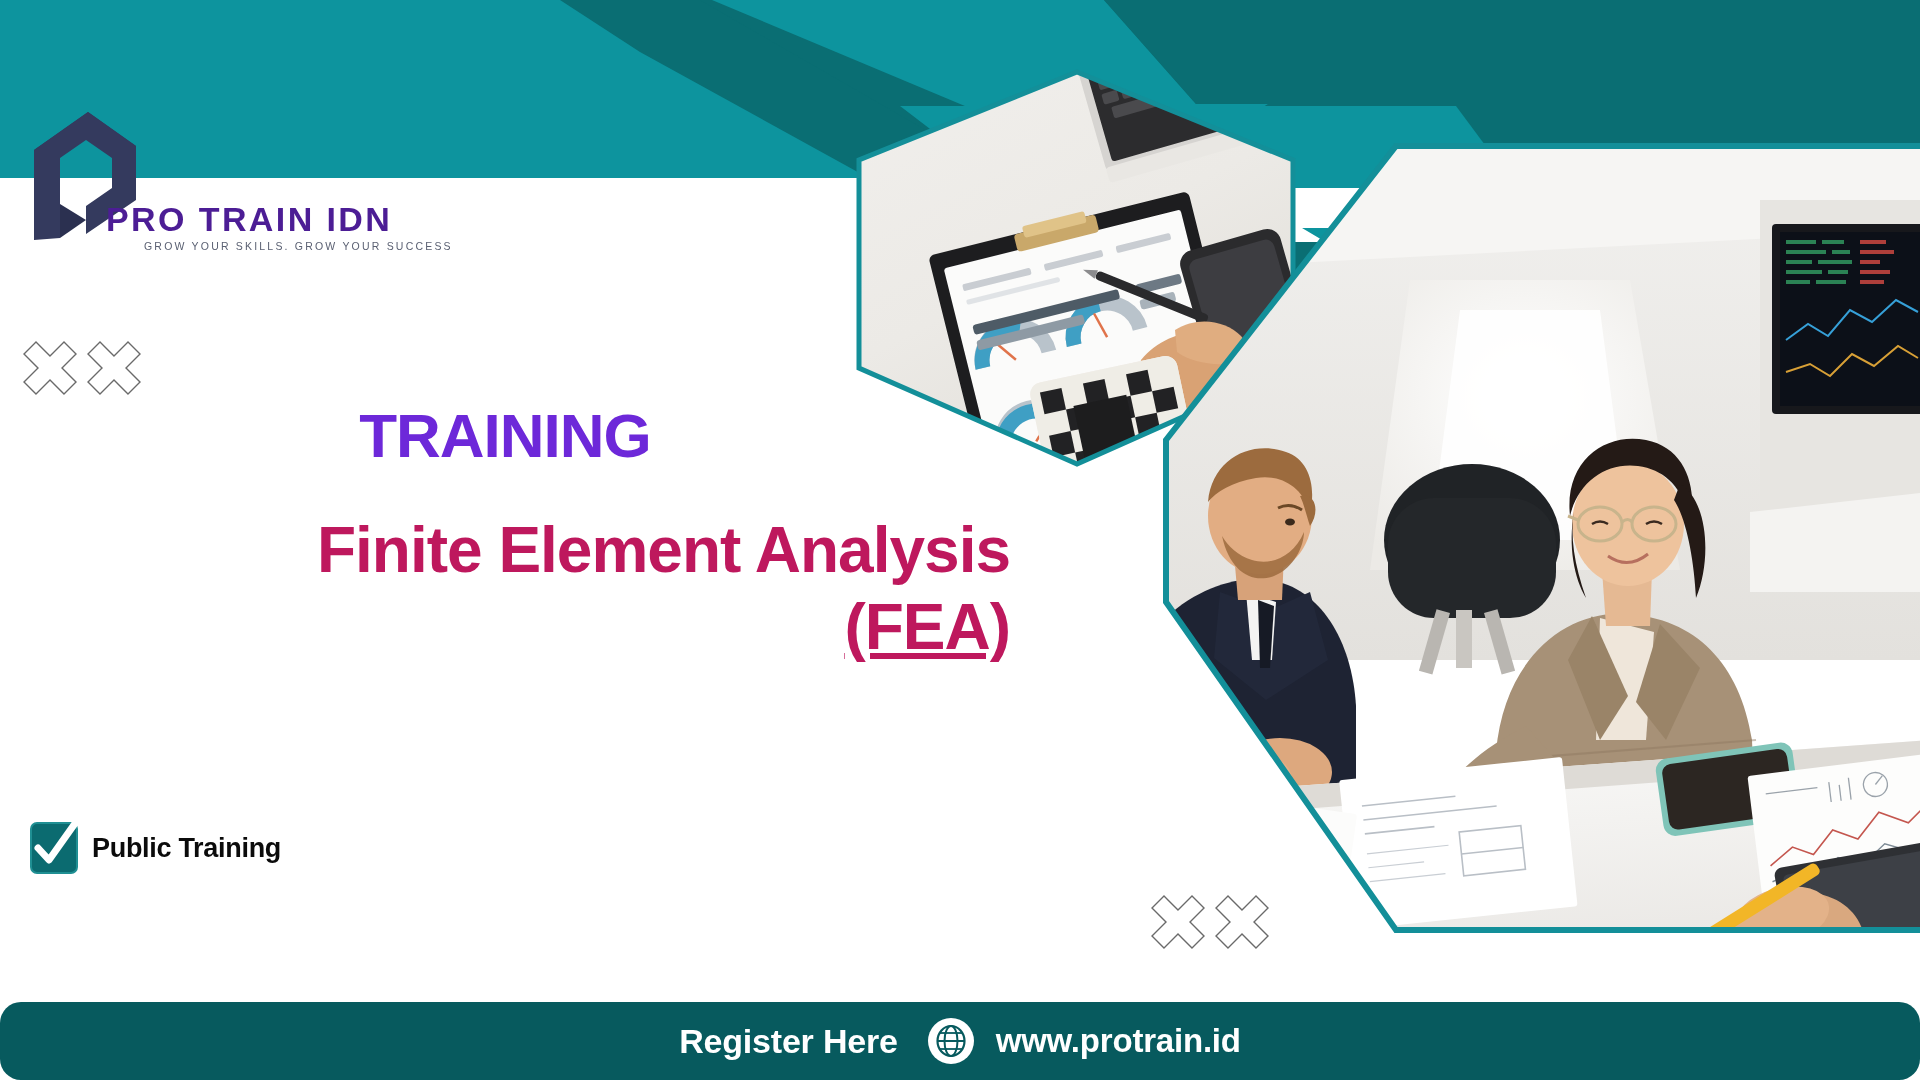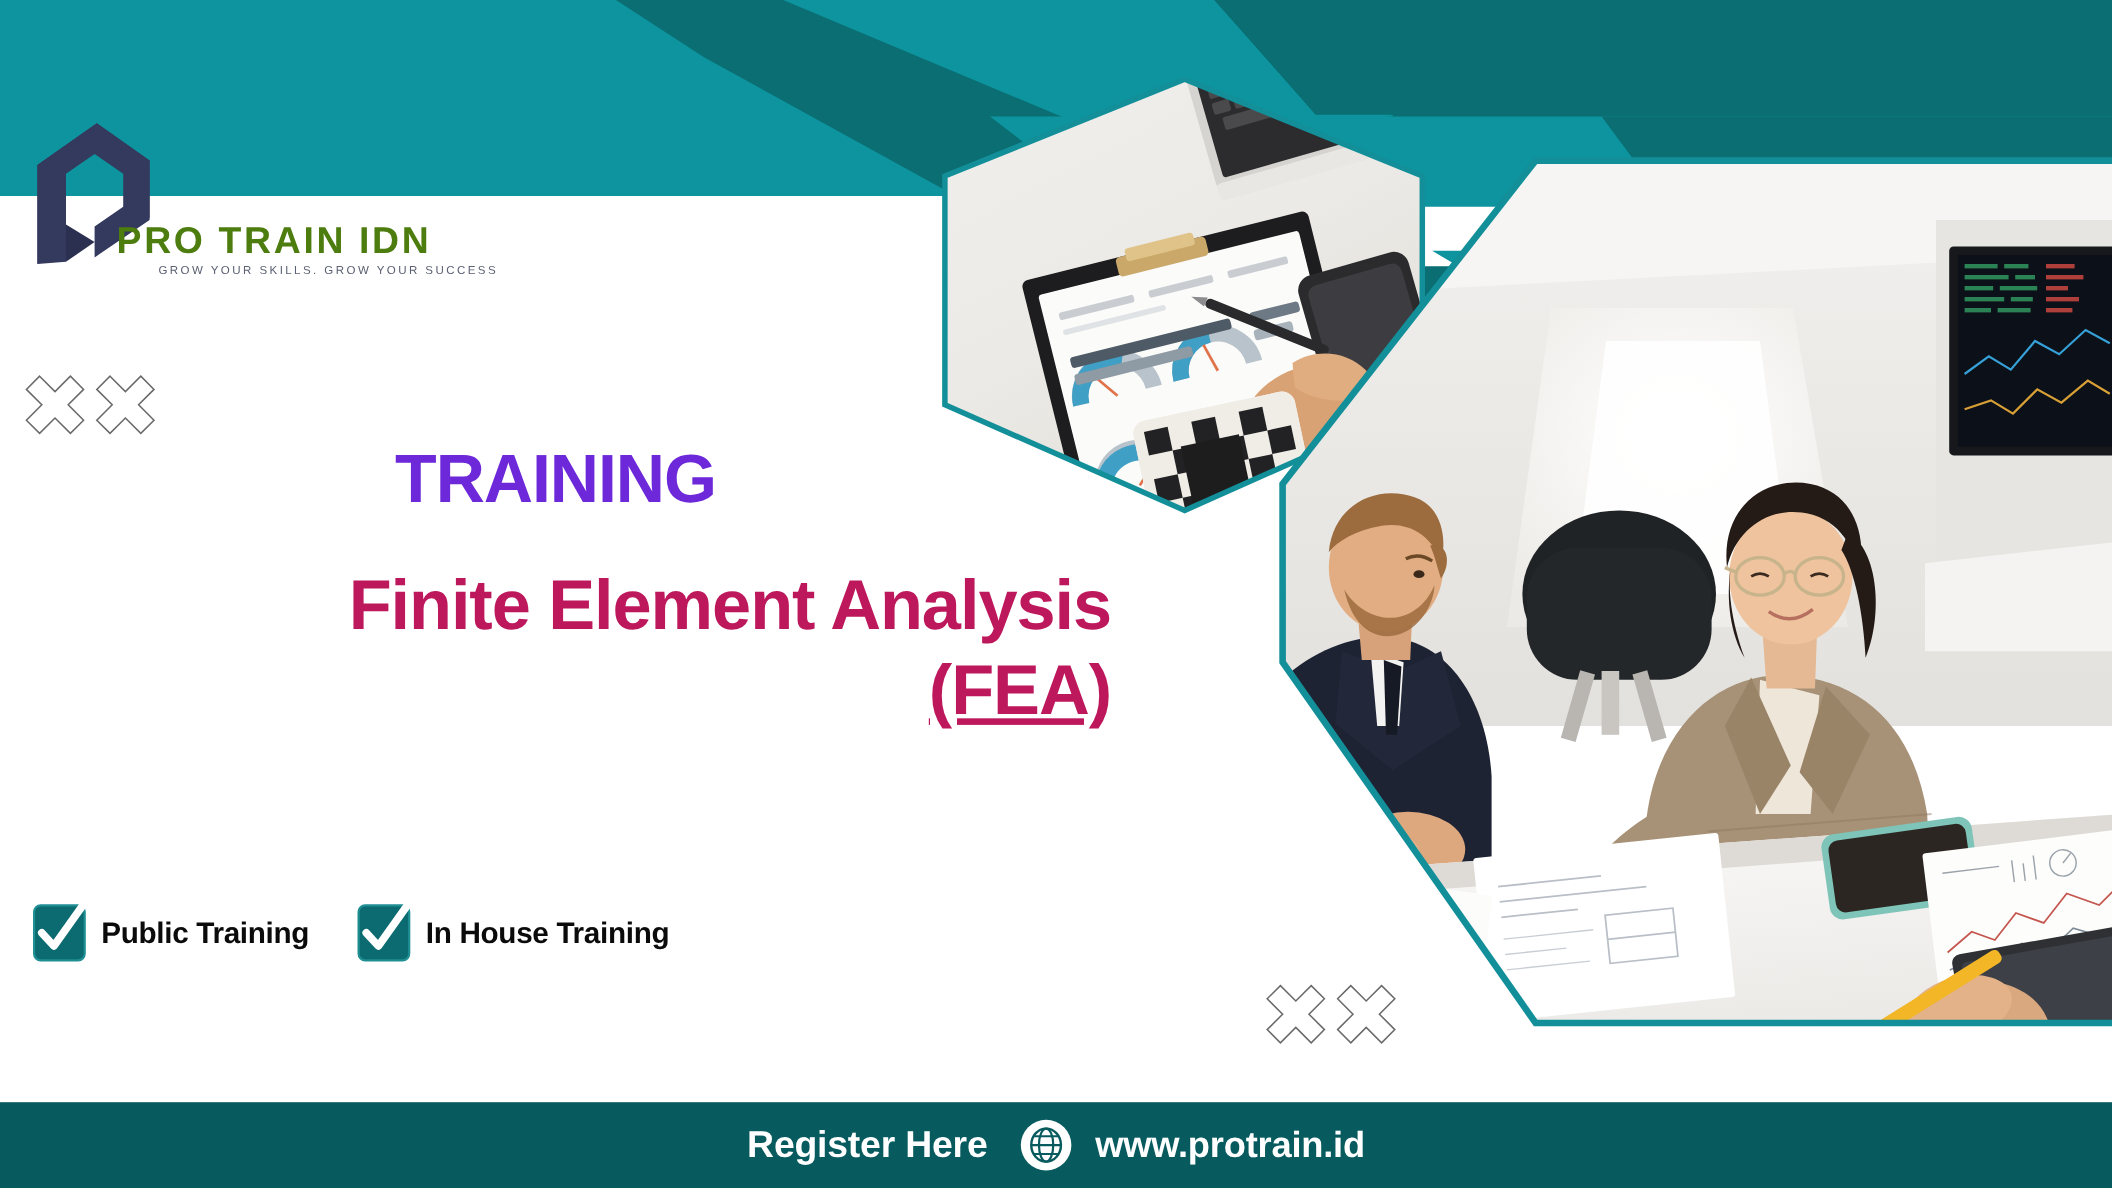--- a/index.html
+++ b/index.html
@@ -31,21 +31,21 @@
     left: 0; top: 0;
     width: 118px; height: 140px;
   }
   #logo-wordmark {
     position: absolute;
     left: 80px;
     top: 92px;
     font-size: 34px;
     font-weight: bold;
     letter-spacing: 2.4px;
-    color: #4d7c0f;
+    color: #4c1d95;
     white-space: nowrap;
   }
   #logo-tagline {
     position: absolute;
     left: 84px;
     top: 132px;
     font-size: 10.5px;
     letter-spacing: 2.2px;
     color: #5a6072;
     white-space: nowrap;
@@ -128,20 +128,21 @@
     position: absolute;
     left: 0;
     bottom: 0;
     width: 1920px;
     height: 78px;
     background: #075a5e;
     display: flex;
     align-items: center;
     justify-content: center;
     gap: 30px;
+    border-radius: 21px;
   }
   #register-label {
     font-size: 34px;
     font-weight: bold;
     color: #ffffff;
     letter-spacing: -0.2px;
   }
   #site-group {
     display: flex;
     align-items: center;
@@ -645,28 +646,20 @@
 
   <div id="features">
     <div class="feature">
       <span class="cbox">
         <svg width="54" height="58" viewBox="0 0 54 58">
           <path d="M10,30 L21,42 L48,4" fill="none" stroke="#ffffff" stroke-width="7" stroke-linecap="round" stroke-linejoin="round"></path>
         </svg>
       </span>
       <span class="feature-label">Public Training</span>
     </div>
-    <div class="feature">
-      <span class="cbox">
-        <svg width="54" height="58" viewBox="0 0 54 58">
-          <path d="M10,30 L21,42 L48,4" fill="none" stroke="#ffffff" stroke-width="7" stroke-linecap="round" stroke-linejoin="round"></path>
-        </svg>
-      </span>
-      <span class="feature-label">In House Training</span>
-    </div>
   </div>
 
   <div id="footer">
     <div id="register-label">Register Here</div>
     <div id="site-group">
       <span id="globe-icon">
         <svg width="34" height="34" viewBox="0 0 34 34">
           <ellipse cx="17" cy="17" rx="13.5" ry="15" fill="none" stroke="#075a5e" stroke-width="2.2"></ellipse>
           <ellipse cx="17" cy="17" rx="6.5" ry="15" fill="none" stroke="#075a5e" stroke-width="2"></ellipse>
           <line x1="3.5" y1="17" x2="30.5" y2="17" stroke="#075a5e" stroke-width="2"></line>

